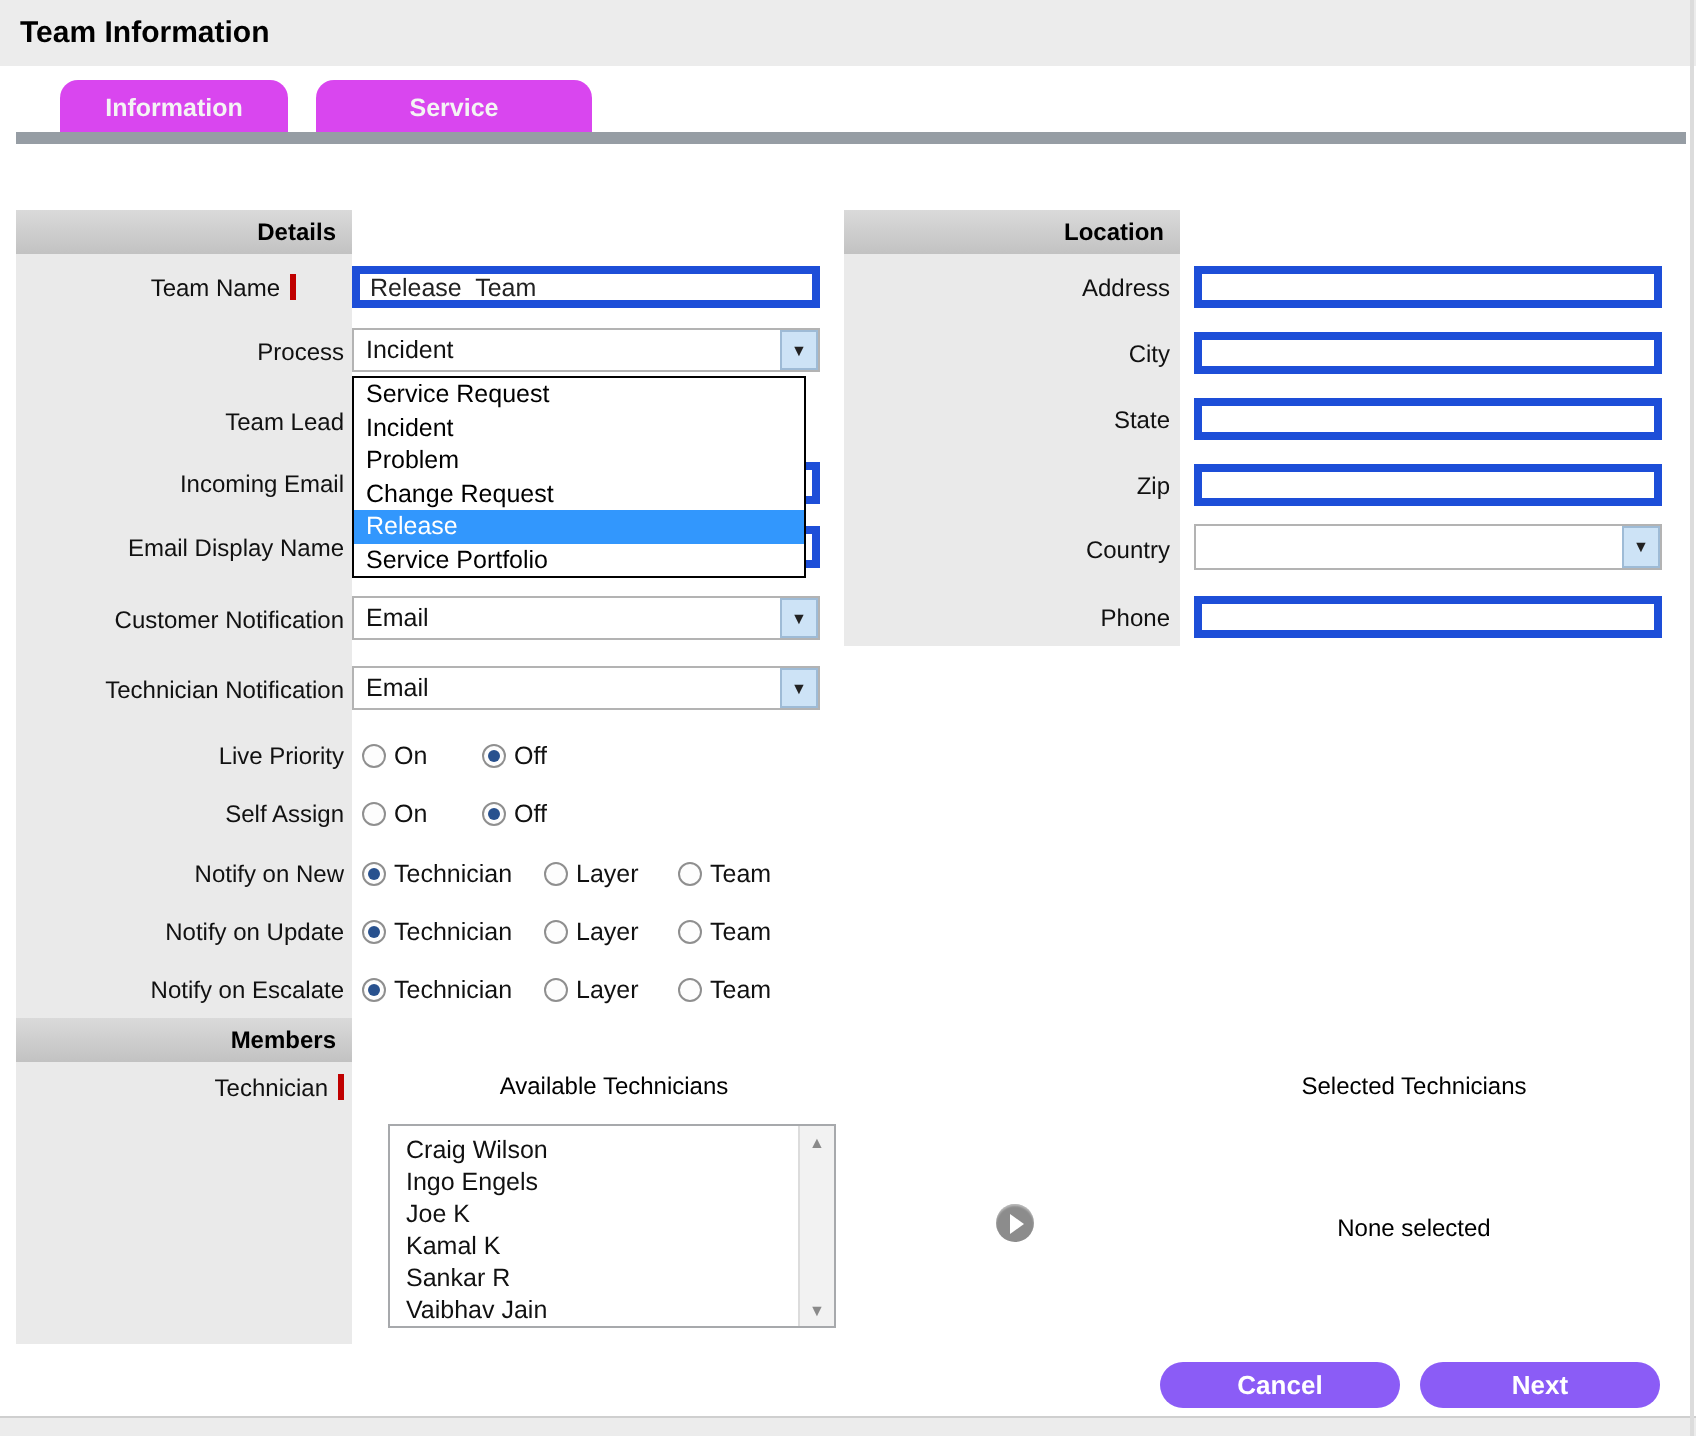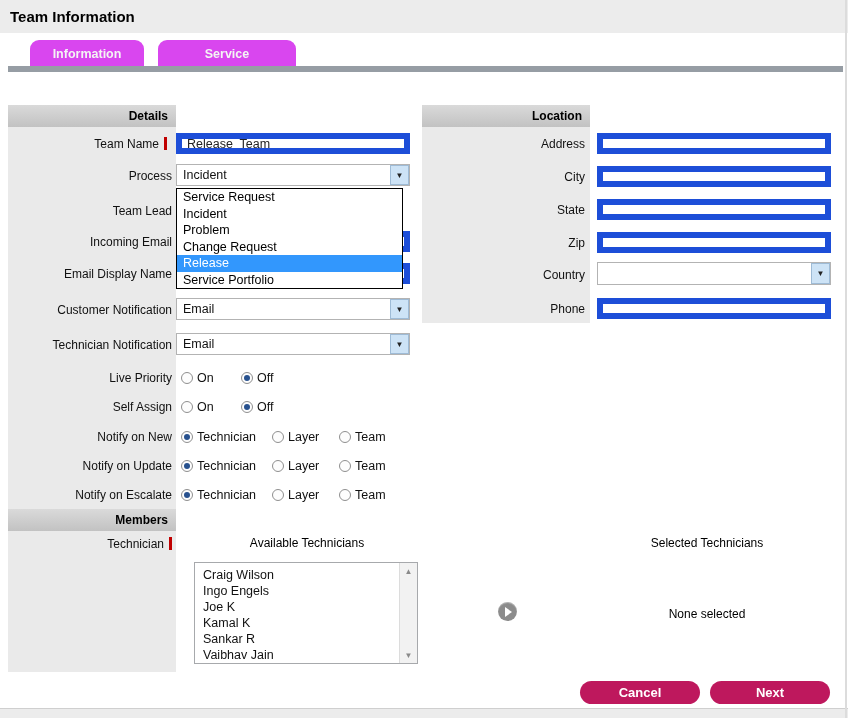--- a/index.html
+++ b/index.html
@@ -26,21 +26,21 @@
   .sechdr{position:absolute;height:22px;background:linear-gradient(#dadada,#c2c2c2);
           display:flex;align-items:center;justify-content:flex-end;}
   .sechdr span{font-size:12px;font-weight:bold;color:#000;padding-right:8px;}
 
   
   .flabel{position:absolute;height:15px;display:flex;align-items:center;justify-content:flex-end;
           font-size:12px;color:#111;}
   .req{display:inline-block;width:3px;height:13px;background:#c00000;margin-left:5px;}
 
   
-  .tin{position:absolute;height:21px;box-sizing:border-box;border:6px solid #1d4ed8;background:#fff;
+  .tin{position:absolute;height:21px;box-sizing:border-box;border:4px solid #1d4ed8;background:#fff;
        font-family:"Liberation Sans",sans-serif;font-size:12.5px;color:#222;padding:0 5px;outline:none;}
 
   
   .fsel{position:absolute;box-sizing:border-box;background:#fff;border:1px solid #b3b3b3;
         display:flex;align-items:stretch;cursor:pointer;}
   .fsel-val{flex:1;display:flex;align-items:center;padding-left:6px;font-size:12.5px;color:#111;}
   .fsel-btn{width:17px;background:#cde3f6;border:1px solid #9ebbd6;display:flex;align-items:center;
             justify-content:center;font-size:8px;color:#222;}
 
   
@@ -68,21 +68,21 @@
   
   .ctitle{position:absolute;font-size:12px;color:#000;text-align:center;}
 
   
   .movebtn{position:absolute;width:19px;height:19px;border-radius:50%;background:#8c8c8c;cursor:pointer;
            display:flex;align-items:center;justify-content:center;box-shadow:inset 0 1px 1px rgba(255,255,255,.4);}
   .movebtn-tri{width:0;height:0;border-left:7px solid #fff;border-top:5px solid transparent;
                border-bottom:5px solid transparent;margin-left:2px;}
 
   
-  .pill{position:absolute;height:23px;border-radius:12px;background:#be185d;display:flex;
+  .pill{position:absolute;height:23px;border-radius:12px;background:#8b5cf6;display:flex;
         align-items:center;justify-content:center;cursor:pointer;}
   .pill span{color:#fff;font-size:13px;font-weight:bold;}
 </style>
 </head>
 <body>
 
 <div class="page">
 
   <div class="hdr">
     <span class="hdr-title">Team Information</span>
@@ -102,21 +102,21 @@
   <div class="sechdr" style="left:8px;top:105px;width:168px;">
     <span>Details</span>
   </div>
   <div class="sechdr" style="left:422px;top:105px;width:168px;">
     <span>Location</span>
   </div>
   <div class="sechdr" style="left:8px;top:509px;width:168px;">
     <span>Members</span>
   </div>
 
-  <div class="flabel" style="left:8px;top:136px;width:159px;">
+  <div class="flabel" style="left:8px;top:136px;width:140px;">
     <span>Team Name</span>
     <span class="req"></span>
   </div>
   <div class="flabel" style="left:8px;top:168px;width:164px;padding-right:8px;">
     <span>Process</span>
   </div>
   <div class="flabel" style="left:8px;top:203px;width:164px;padding-right:8px;">
     <span>Team Lead</span>
   </div>
   <div class="flabel" style="left:8px;top:234px;width:164px;padding-right:8px;">

